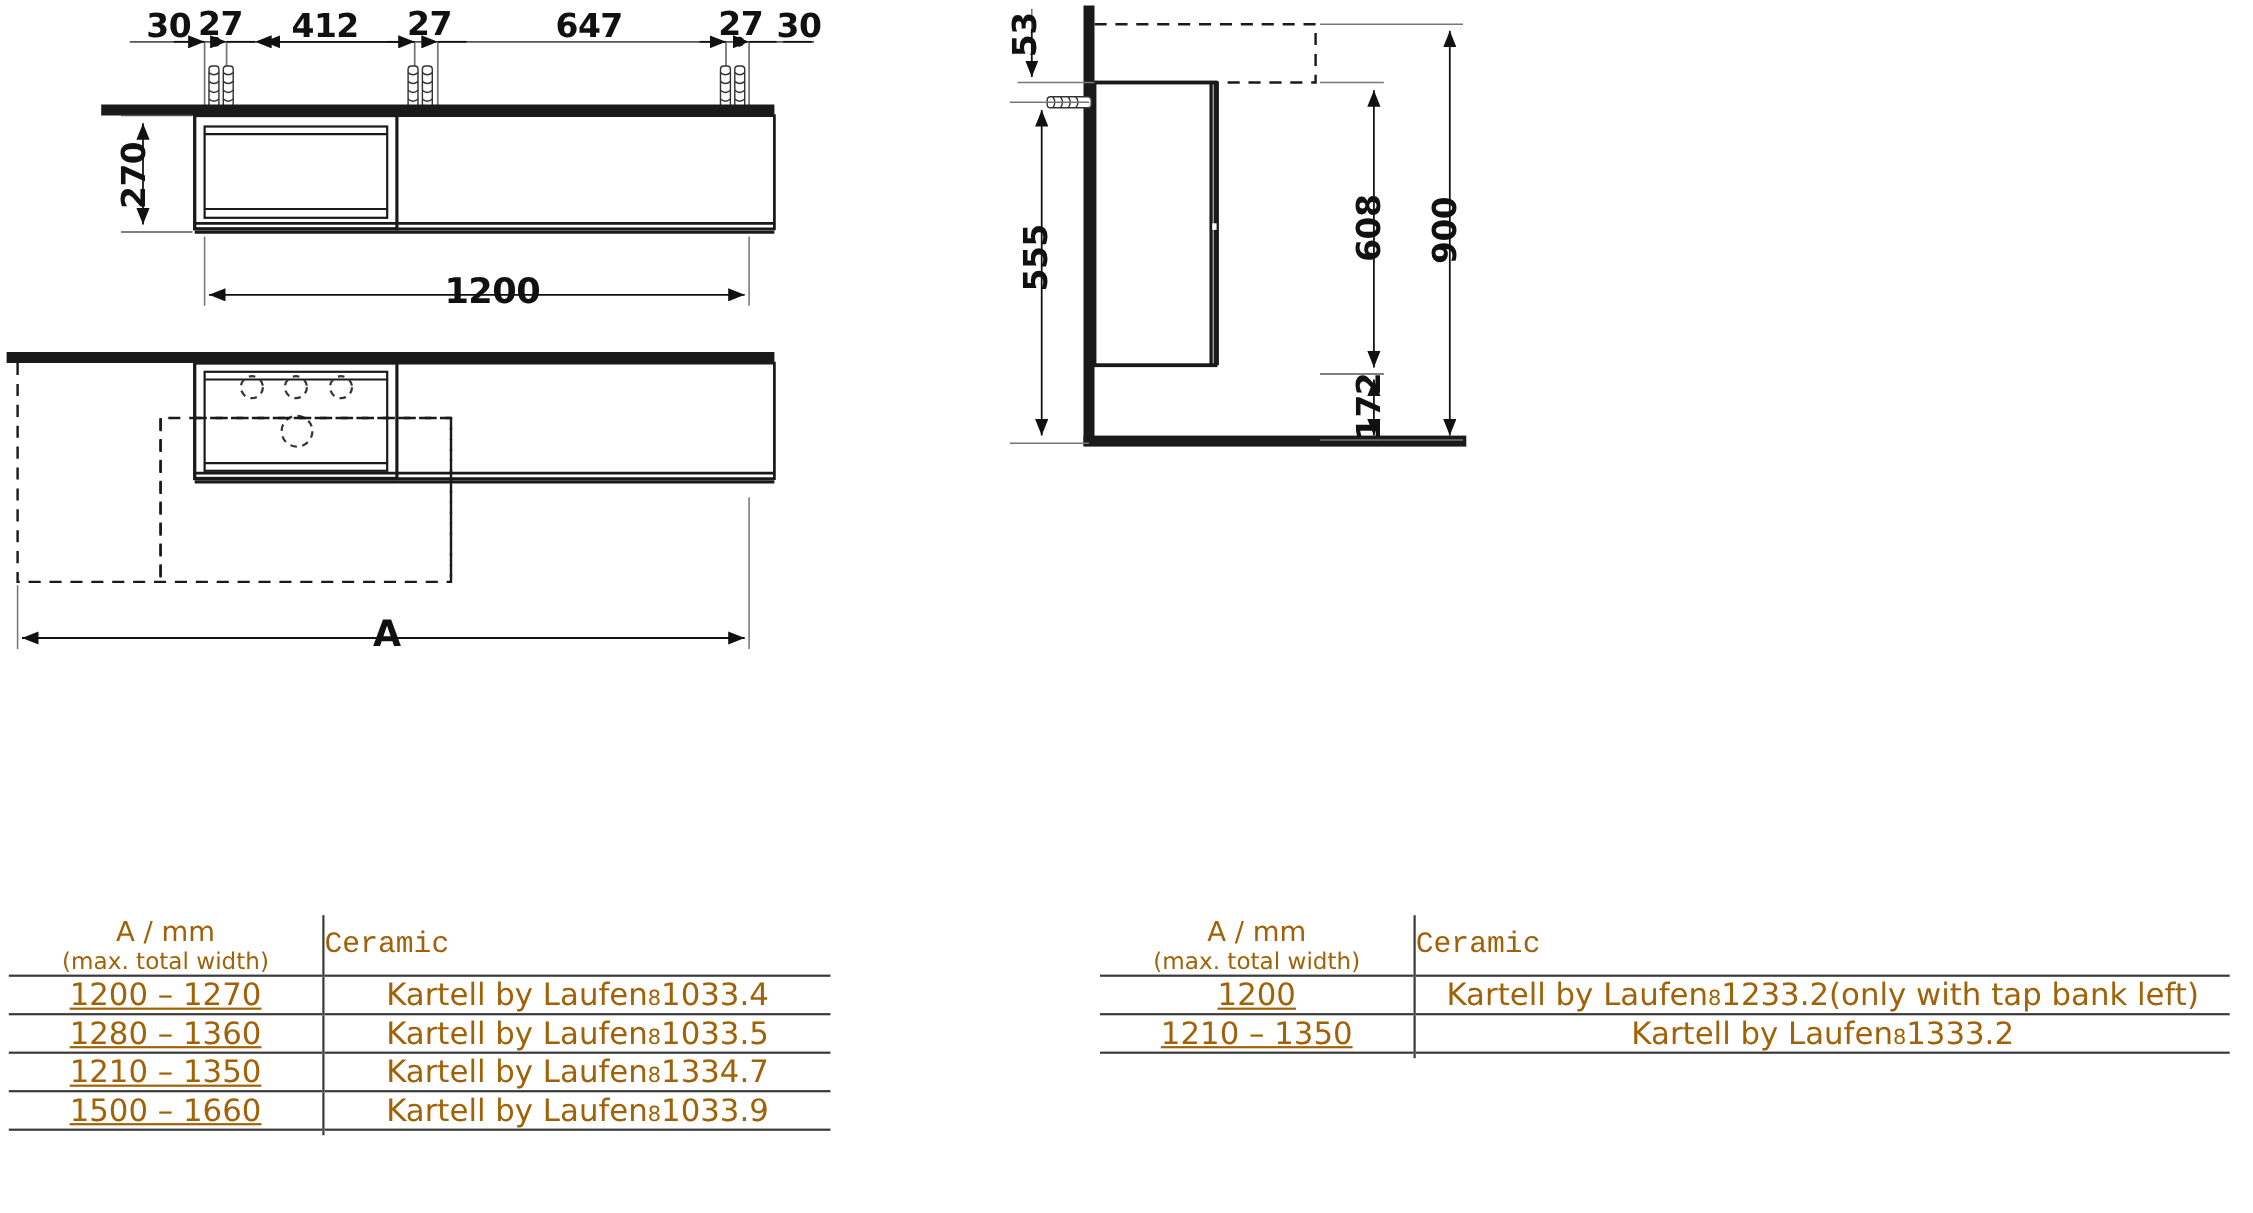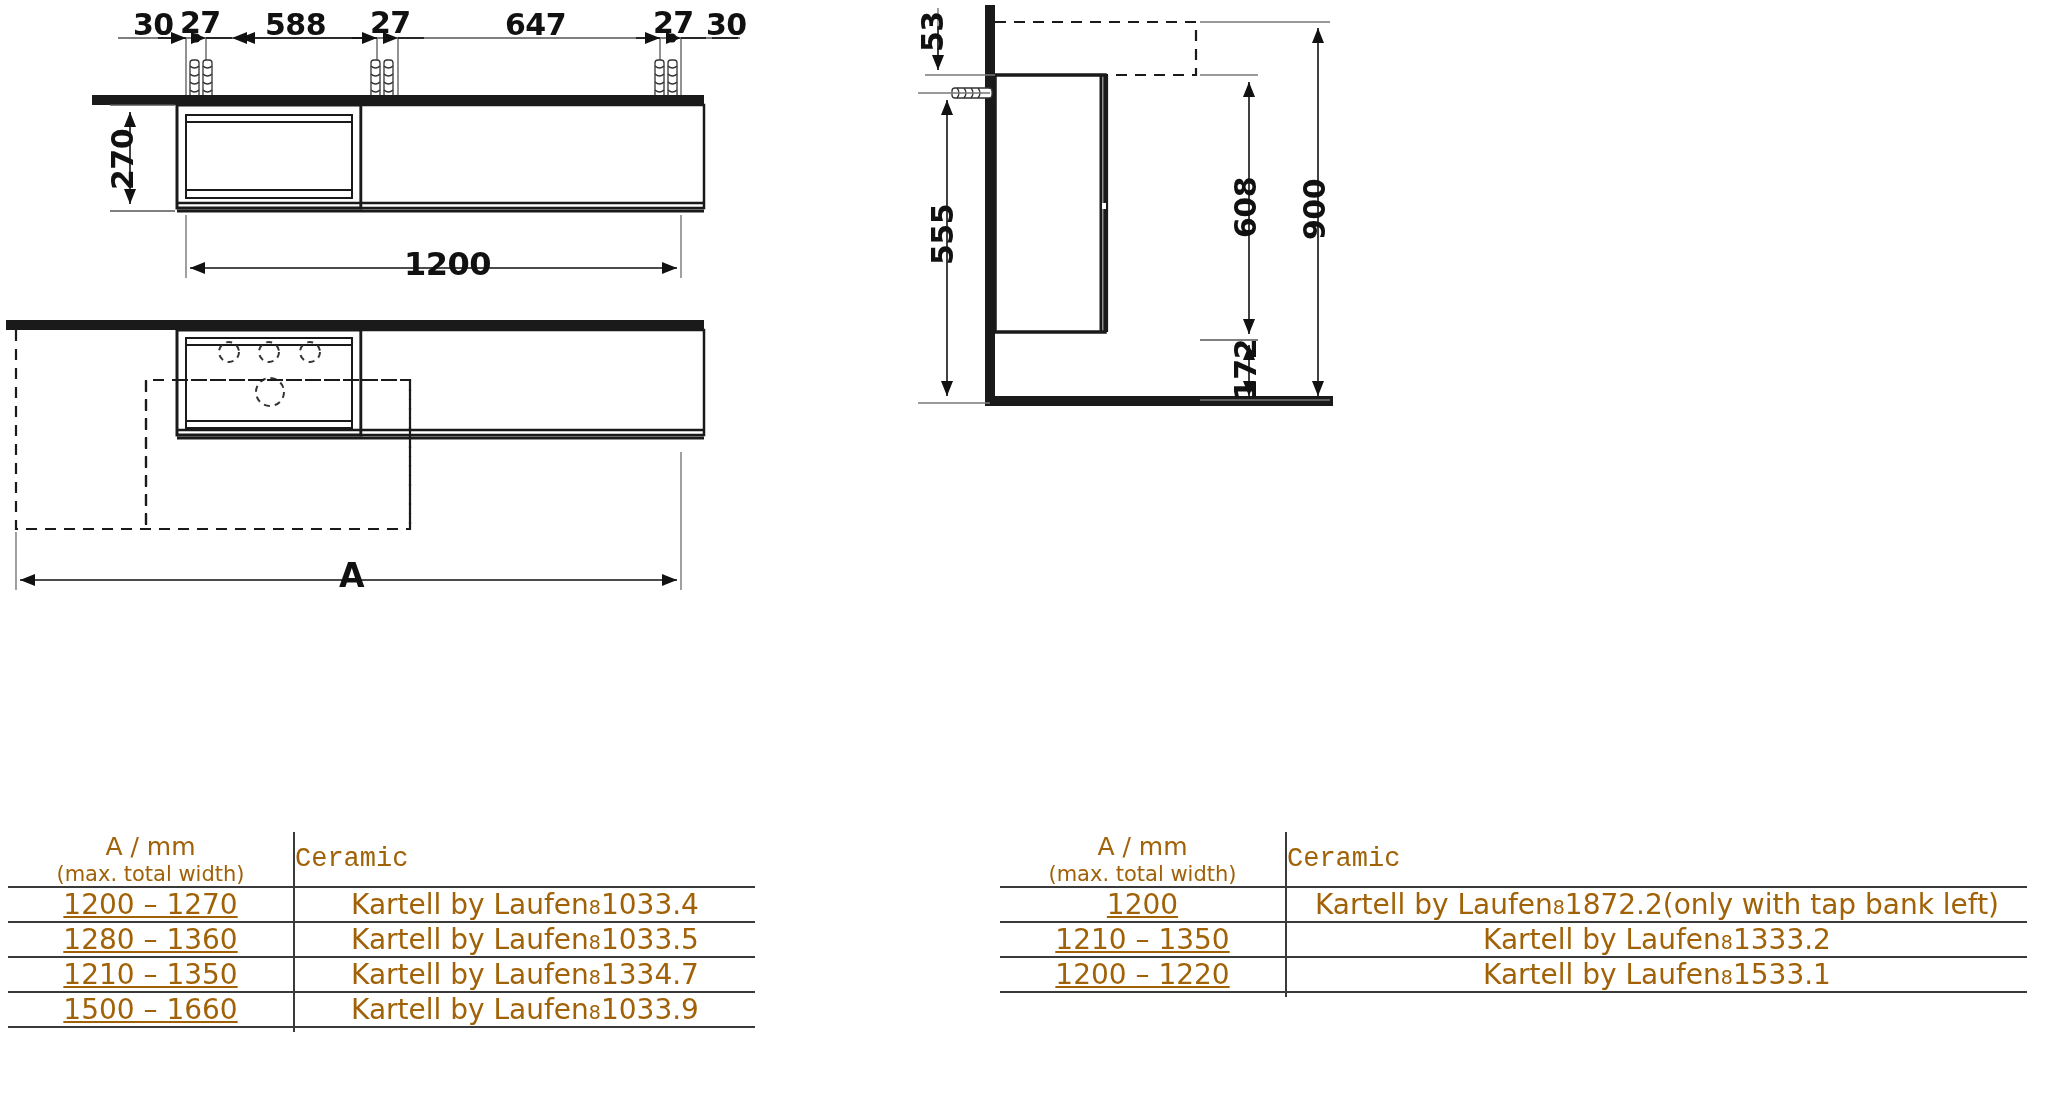--- a/index.html
+++ b/index.html
@@ -190,21 +190,21 @@
     <g stroke="#777" stroke-width="1.4">
       <line x1="1200" y1="22" x2="1330" y2="22"></line>
       <line x1="1258" y1="400" x2="1330" y2="400"></line>
     </g>
     <line x1="1318" y1="28" x2="1318" y2="396" stroke="#111" stroke-width="1.6" marker-start="url(#arrL)" marker-end="url(#arrR)"></line>
   </g>
 </svg>
 
 <div class="dim" style="left:133px;top:10px;">30</div>
 <div class="dim" style="left:180px;top:8px;">27</div>
-<div class="dim" style="left:265px;top:10px;">588</div>
+<div class="dim" style="left:265px;top:10px;">412</div>
 <div class="dim" style="left:370px;top:8px;">27</div>
 <div class="dim" style="left:505px;top:10px;">647</div>
 <div class="dim" style="left:653px;top:8px;">27</div>
 <div class="dim" style="left:706px;top:10px;">30</div>
 
 <div class="dim v" style="left:108px;top:190px;transform:rotate(-90deg);">270</div>
 
 <div class="dim" style="left:404px;top:248px;font-size:32px;">1200</div>
 
 <div class="dimA" style="left:339px;top:556px;">A</div>
@@ -260,33 +260,27 @@
         <tr>
     <td class="hdr-a" style="width:285px;">
       <div>A / mm</div>
       <div class="sub">(max. total width)</div>
     </td>
     <td class="hdr-c vsep" style="width:740px;">Ceramic</td>
   </tr>
   <tr>
     <td class="cell-a rowline">1200</td>
     <td class="cell-c rowline vsep">
-      <span>Kartell by Laufen</span><span class="sm">8</span><span>1872.2</span><span>(only with tap bank left)</span>
+      <span>Kartell by Laufen</span><span class="sm">8</span><span>1233.2</span><span>(only with tap bank left)</span>
     </td>
   </tr>
   <tr>
     <td class="cell-a rowline">1210 – 1350</td>
     <td class="cell-c rowline vsep">
       <span>Kartell by Laufen</span><span class="sm">8</span><span>1333.2</span>
-    </td>
-  </tr>
-  <tr>
-    <td class="cell-a rowline">1200 – 1220</td>
-    <td class="cell-c rowline vsep">
-      <span>Kartell by Laufen</span><span class="sm">8</span><span>1533.1</span>
     </td>
   </tr>
   <tr>
     <td class="rowline" style="height:4px;"></td>
     <td class="rowline vsep"></td>
   </tr>
 </tbody>
     </table>
 
 </div>

